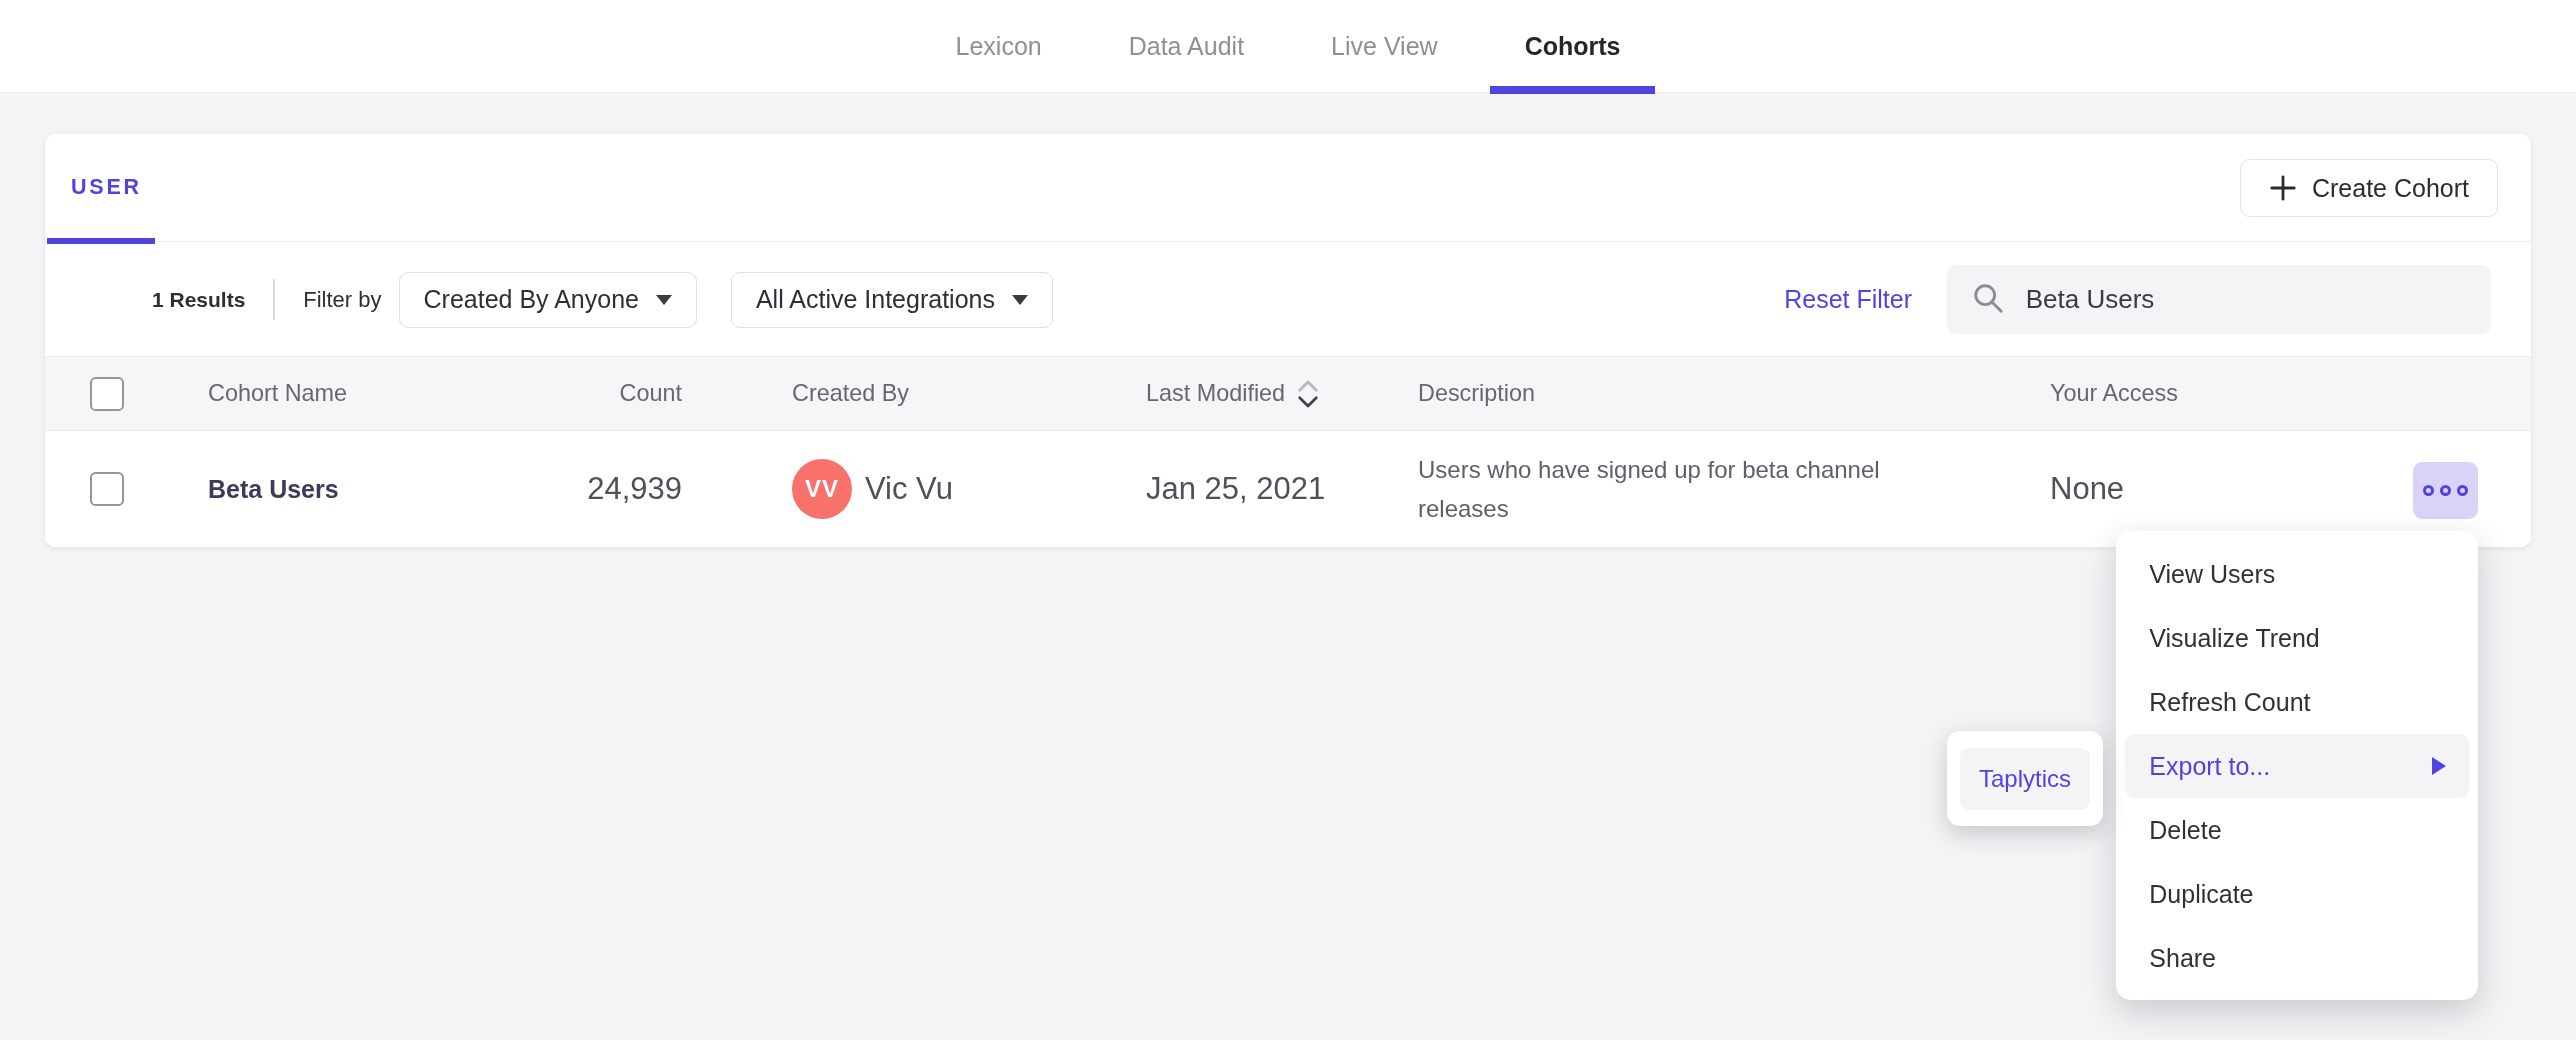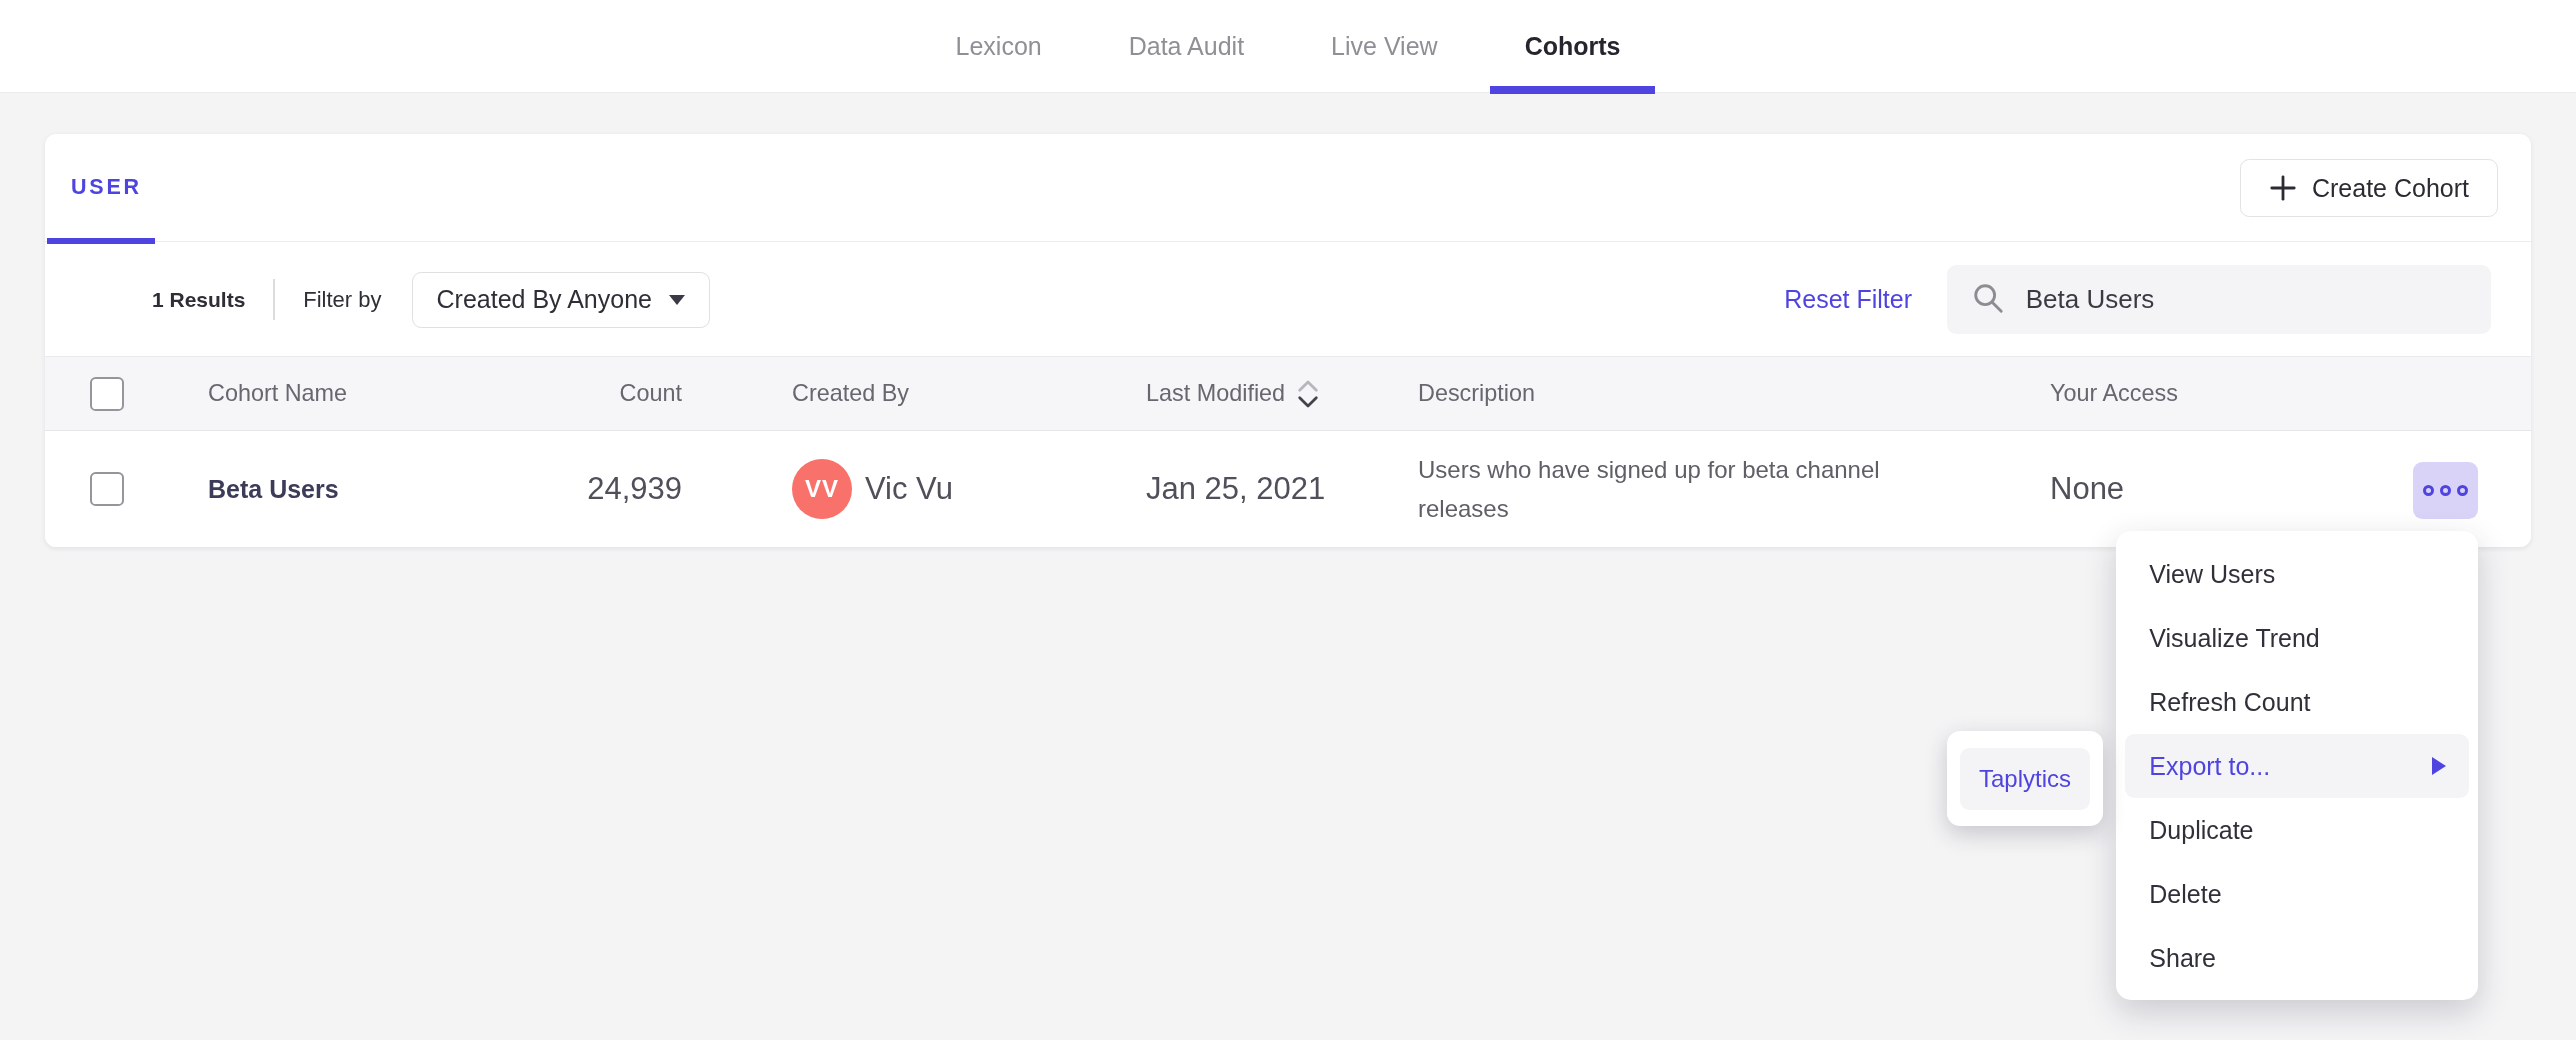--- a/index.html
+++ b/index.html
@@ -55,21 +55,21 @@
 
   
   .filterbar{
     position:absolute;left:0;top:109px;right:0;height:113px;
     display:flex;align-items:center;
   }
   .results{margin-left:107px;font-size:21px;font-weight:600;color:#2e2e37;white-space:nowrap;}
   .vdivider{margin-left:28px;width:1.9px;height:41px;background:#dcdcdf;}
   .filterby{margin-left:28px;font-size:22px;color:#2e2e37;white-space:nowrap;}
   .drop-btn{
-    margin-left:30px;height:56px;display:flex;align-items:center;gap:17px;
+    margin-left:17px;height:56px;display:flex;align-items:center;gap:17px;
     padding:0 24px;background:#fff;border:1.9px solid #e0e0e3;border-radius:9.3px;
     font-size:25px;color:#2e2e37;cursor:pointer;white-space:nowrap;box-sizing:border-box;
   }
   .caret-down{
     width:0;height:0;border-left:8.4px solid transparent;border-right:8.4px solid transparent;
     border-top:10.3px solid #3a3a42;
   }
   .spacer{flex:1;}
   .reset-filter{font-size:25px;color:#4f44e0;cursor:pointer;white-space:nowrap;}
   .searchbox{
@@ -202,20 +202,24 @@
     <div class="filterbar">
       <span class="results">1 Results</span>
       <span class="vdivider"></span>
       <span class="filterby">Filter by</span>
 
       <button class="drop-btn">
         <span>Created By Anyone</span>
         <span class="caret-down"></span>
       </button>
 
+      <button class="drop-btn" style="margin-left:34px;">
+        <span>All Active Integrations</span>
+        <span class="caret-down"></span>
+      </button>
 
       <span class="spacer"></span>
 
       <span class="reset-filter">Reset Filter</span>
 
       <div class="searchbox">
         <span>
           <svg width="34" height="34" viewBox="0 0 36 36">
             <circle cx="15" cy="15" r="10" stroke="#8c8c93" stroke-width="3" fill="none"></circle>
             <line x1="23" y1="23" x2="32" y2="32" stroke="#8c8c93" stroke-width="3" stroke-linecap="round"></line>
@@ -294,24 +298,24 @@
       <span>Visualize Trend</span>
     </div>
     <div class="menu-item">
       <span>Refresh Count</span>
     </div>
     <div class="menu-item highlighted">
       <span>Export to...</span>
       <span class="submenu-arrow"></span>
     </div>
     <div class="menu-item">
+      <span>Delete</span>
+    </div>
+    <div class="menu-item">
       <span>Duplicate</span>
-    </div>
-    <div class="menu-item">
-      <span>Delete</span>
     </div>
     <div class="menu-item">
       <span>Share</span>
     </div>
   </div>
 
   <div class="submenu">
     <div class="submenu-item">
       <span>Taplytics</span>
     </div>

